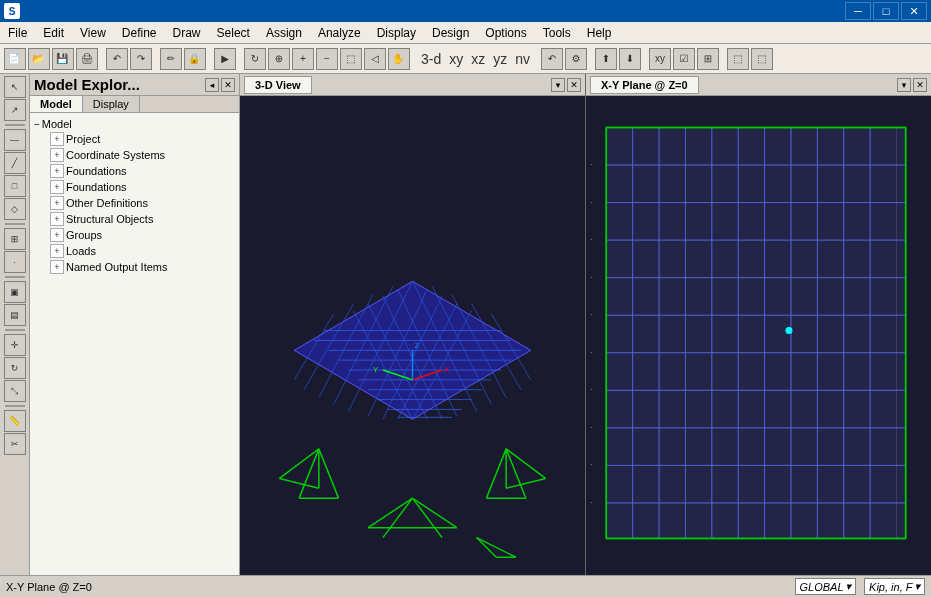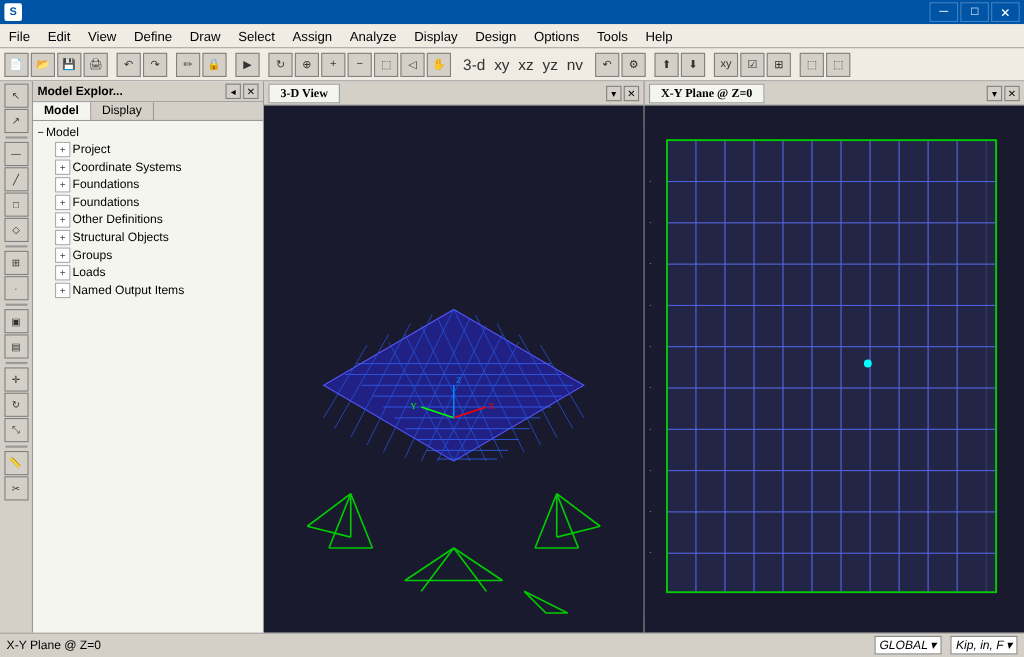--- a/index.html
+++ b/index.html
@@ -26,39 +26,39 @@
     #main-layout { display: flex; height: calc(597px - 22px - 22px - 30px - 22px); }
 
     
     #left-toolbar { width: 30px; background: #d4d0c8; border-right: 1px solid #999; display: flex; flex-direction: column; align-items: center; padding: 2px; gap: 1px; }
     .lt-btn { width: 22px; height: 22px; background: #d4d0c8; border: 1px solid #808080; display: flex; align-items: center; justify-content: center; cursor: pointer; font-size: 9px; color: #333; }
     .lt-sep { width: 20px; height: 2px; background: #999; margin: 2px 0; }
 
     
     #explorer-panel { width: 210px; background: #f5f5f0; border-right: 1px solid #999; display: flex; flex-direction: column; }
     #explorer-header { background: #d4d0c8; border-bottom: 1px solid #999; display: flex; align-items: center; justify-content: space-between; padding: 2px 4px; }
-    #explorer-title { font-size: 11px; font-weight: bold; }
+    #explorer-title { font-size: 15px; font-weight: bold; }
     #explorer-controls { display: flex; gap: 2px; }
     .exp-ctrl-btn { width: 14px; height: 14px; background: #d4d0c8; border: 1px solid #808080; font-size: 9px; display: flex; align-items: center; justify-content: center; cursor: pointer; }
     #explorer-tabs { display: flex; border-bottom: 1px solid #999; background: #d4d0c8; }
     .exp-tab { padding: 2px 10px; cursor: pointer; font-size: 11px; border-right: 1px solid #999; }
     .exp-tab.active { background: #f5f5f0; font-weight: bold; }
     #tree-container { flex: 1; overflow-y: auto; padding: 4px; }
     .tree-root { font-size: 11px; }
     .tree-item { display: flex; align-items: center; padding: 1px 0; cursor: pointer; }
     .tree-expand { width: 14px; height: 14px; display: flex; align-items: center; justify-content: center; font-size: 9px; color: #444; border: 1px solid #aaa; background: #fff; margin-right: 2px; flex-shrink: 0; }
     .tree-label { font-size: 11px; }
     .tree-children { padding-left: 16px; }
 
     
     #views-area { flex: 1; display: flex; flex-direction: column; }
     #views-row { display: flex; flex: 1; }
 
     
-    .view-panel { flex: 1; display: flex; flex-direction: column; border-right: 1px solid #666; font-family: Liberation Serif, serif; }
+    .view-panel { flex: 1; display: flex; flex-direction: column; border-right: 1px solid #666; }
     .view-panel:last-child { border-right: none; }
     .view-header { height: 22px; background: #d4d0c8; border-bottom: 1px solid #999; display: flex; align-items: center; justify-content: space-between; padding: 0 4px; }
     .view-tab { background: #e8e4dc; border: 1px solid #999; padding: 2px 10px; font-size: 11px; cursor: pointer; }
     .view-tab.active { background: #f5f5f0; font-weight: bold; }
     .view-controls { display: flex; gap: 2px; }
     .view-ctrl-btn { width: 14px; height: 14px; background: #d4d0c8; border: 1px solid #808080; font-size: 9px; display: flex; align-items: center; justify-content: center; cursor: pointer; }
     .view-canvas { flex: 1; position: relative; overflow: hidden; }
 
     
     #view-3d .view-canvas { background: #1a1a2e; }

